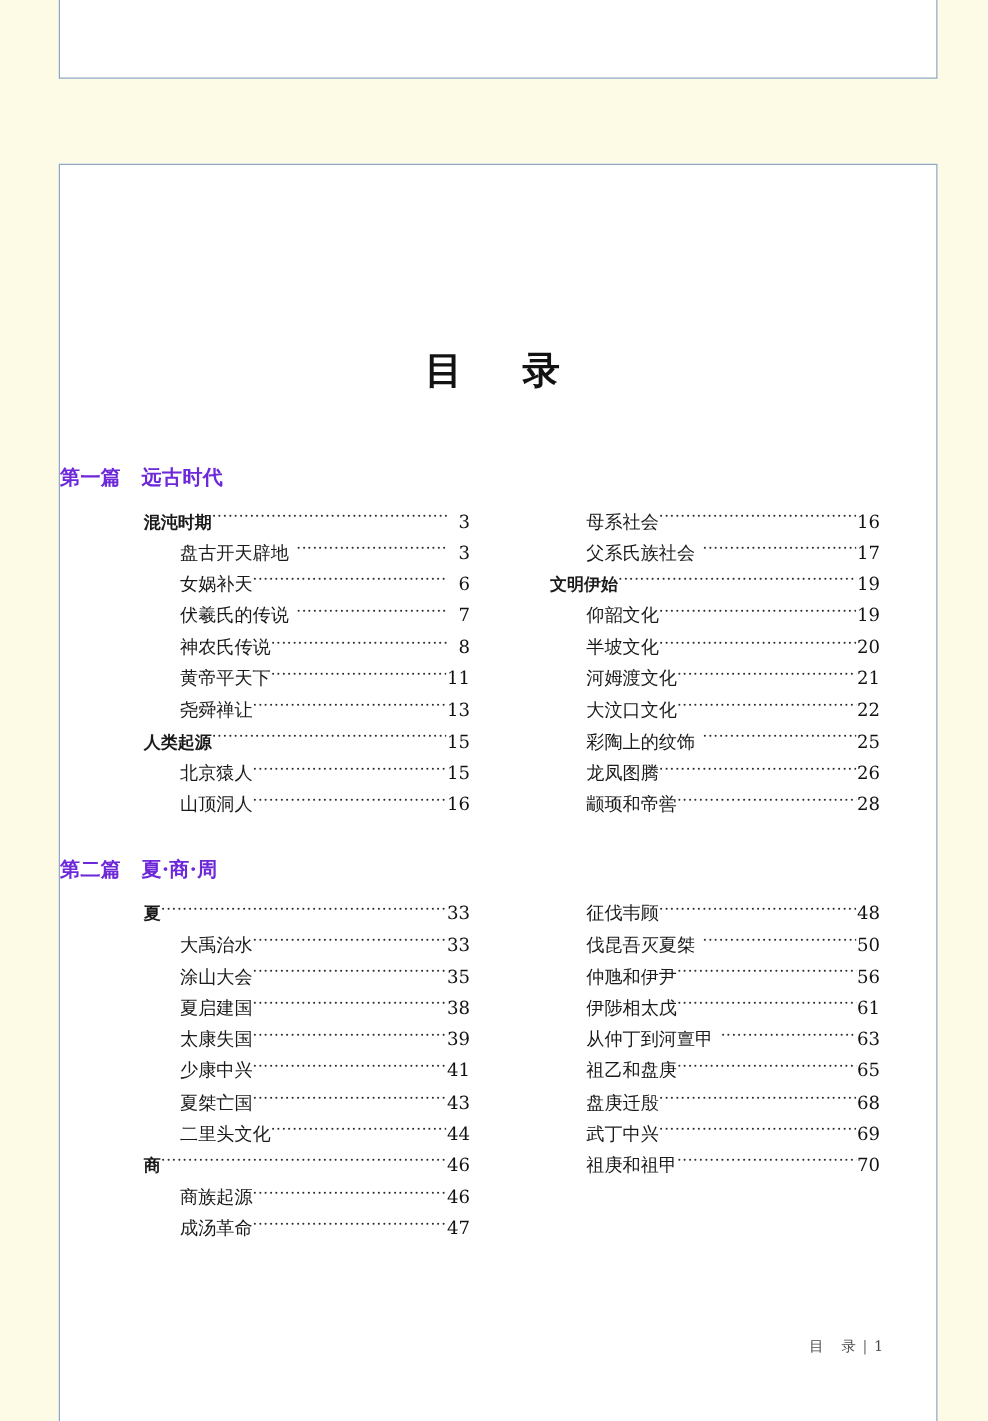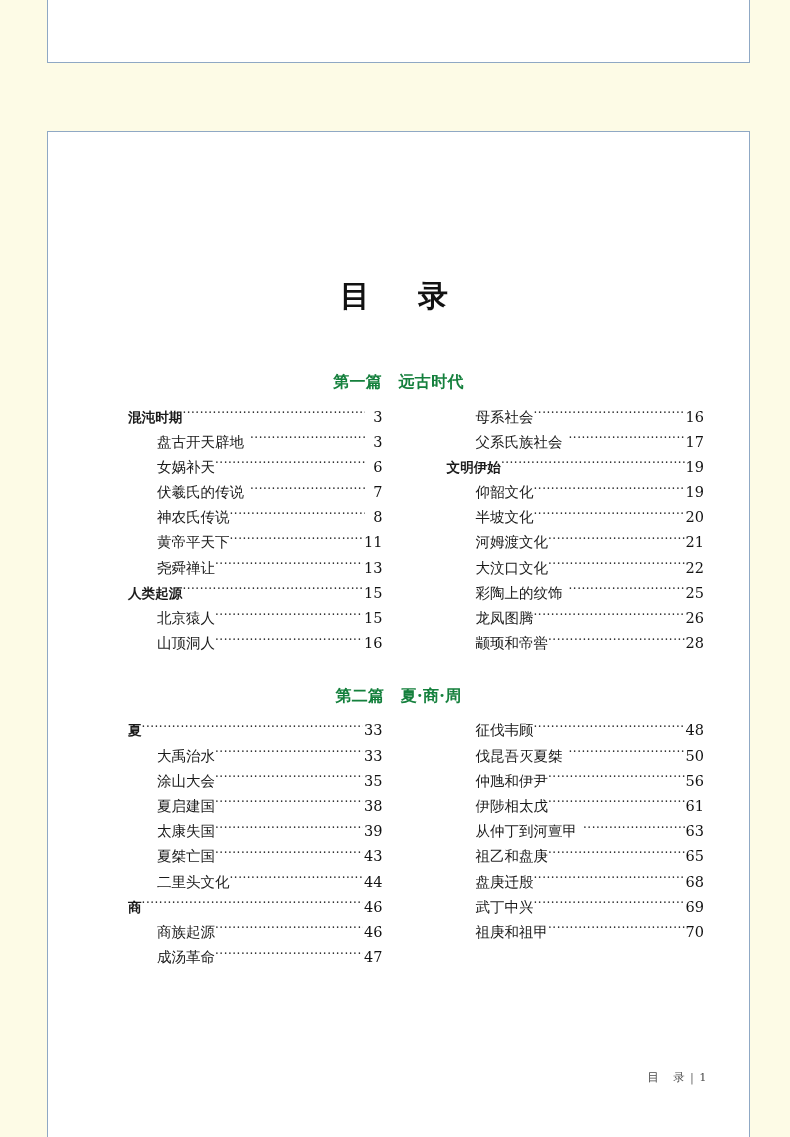--- a/index.html
+++ b/index.html
@@ -33,33 +33,33 @@
     font-size:30px;
     font-weight:bold;
     letter-spacing:.30em;
     color:#121212;
     margin:0;
     padding-top:144px;
     font-family:"DejaVu Serif","Liberation Serif",serif;
   }
 
   .part-head{
-    text-align:center;
+    text-align:left;
     font-size:16px;
     font-weight:bold;
-    color:#15803d;
+    color:#6d28d9;
     margin:0;
     letter-spacing:.02em;
   }
   .part-1{ padding-top:55px; }
   .part-2{ padding-top:27px; }
 
   .cols{
     display:flex;
-    padding:0 0 0 16px;
+    padding:0 0 0 3px;
     margin-top:14px;
     column-gap:12px;
   }
   .col{
     width:50%;
     box-sizing:border-box;
   }
   .col-left{ padding-left:64px; padding-right:18px; }
   .col-right{ padding-left:34px; padding-right:45px; }
 
@@ -259,20 +259,25 @@
             <span class="txt">夏启建国</span>
             <span class="leader"></span>
             <span class="pg">38</span>
           </div>
           <div class="entry lvl2 tight">
             <span class="txt">太康失国</span>
             <span class="leader"></span>
             <span class="pg">39</span>
           </div>
           <div class="entry lvl2 tight">
+            <span class="txt">少康中兴</span>
+            <span class="leader"></span>
+            <span class="pg">41</span>
+          </div>
+          <div class="entry lvl2 tight">
             <span class="txt">夏桀亡国</span>
             <span class="leader"></span>
             <span class="pg">43</span>
           </div>
           <div class="entry lvl2 tight">
             <span class="txt">二里头文化</span>
             <span class="leader"></span>
             <span class="pg">44</span>
           </div>
           <div class="entry lvl1 tight">

